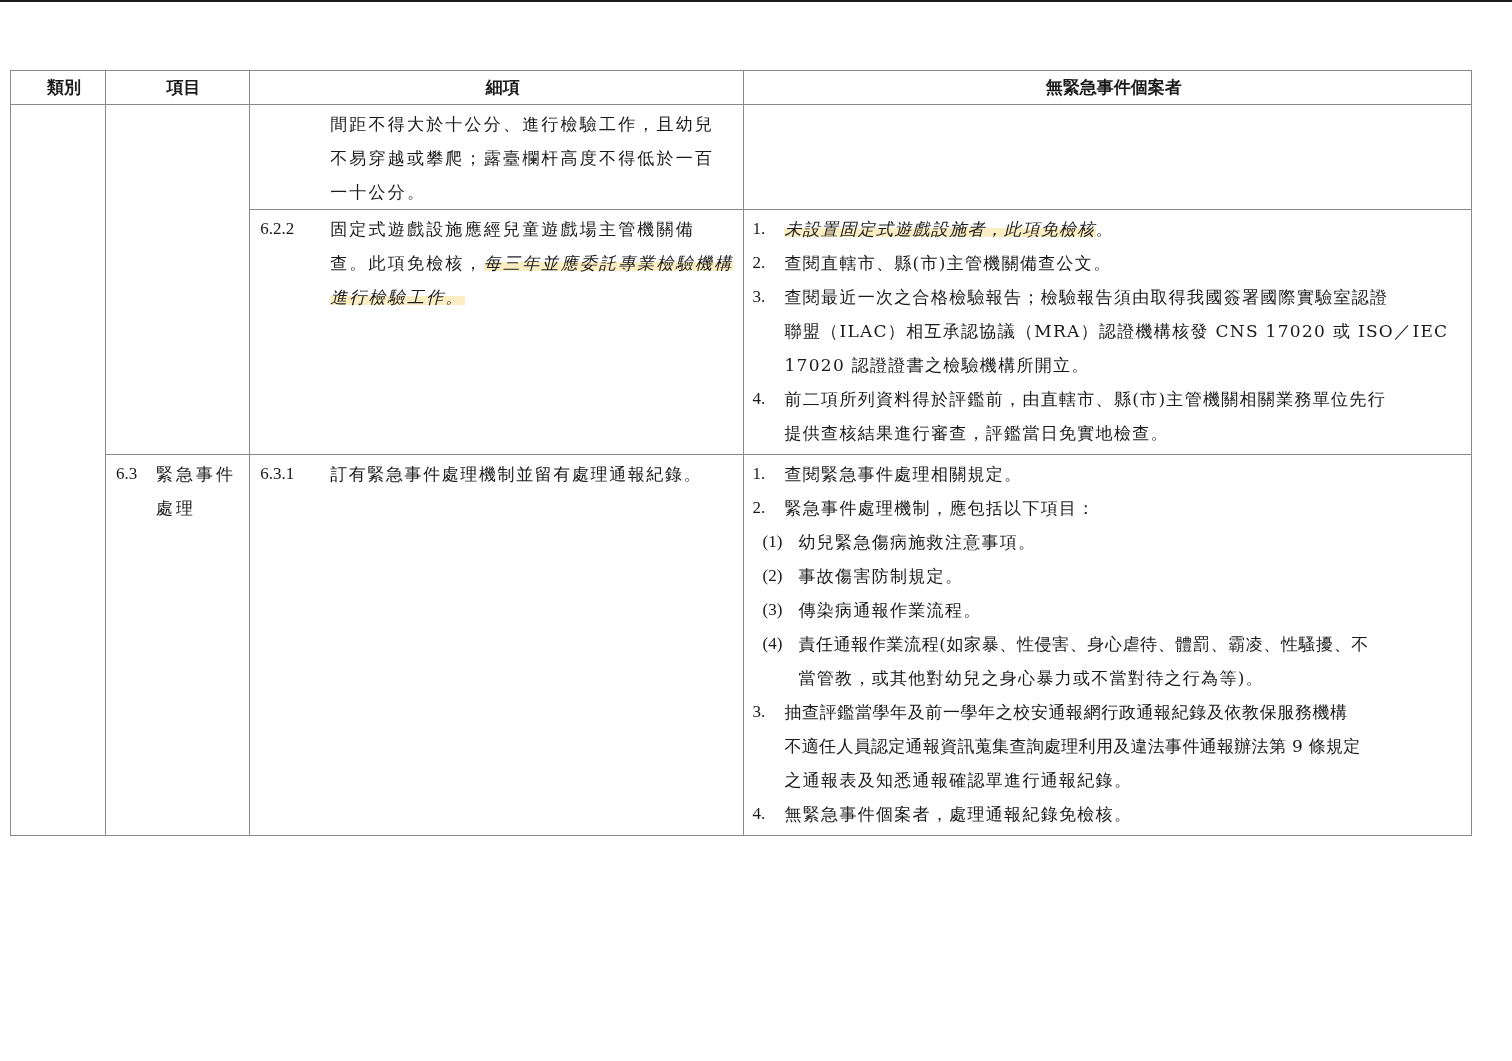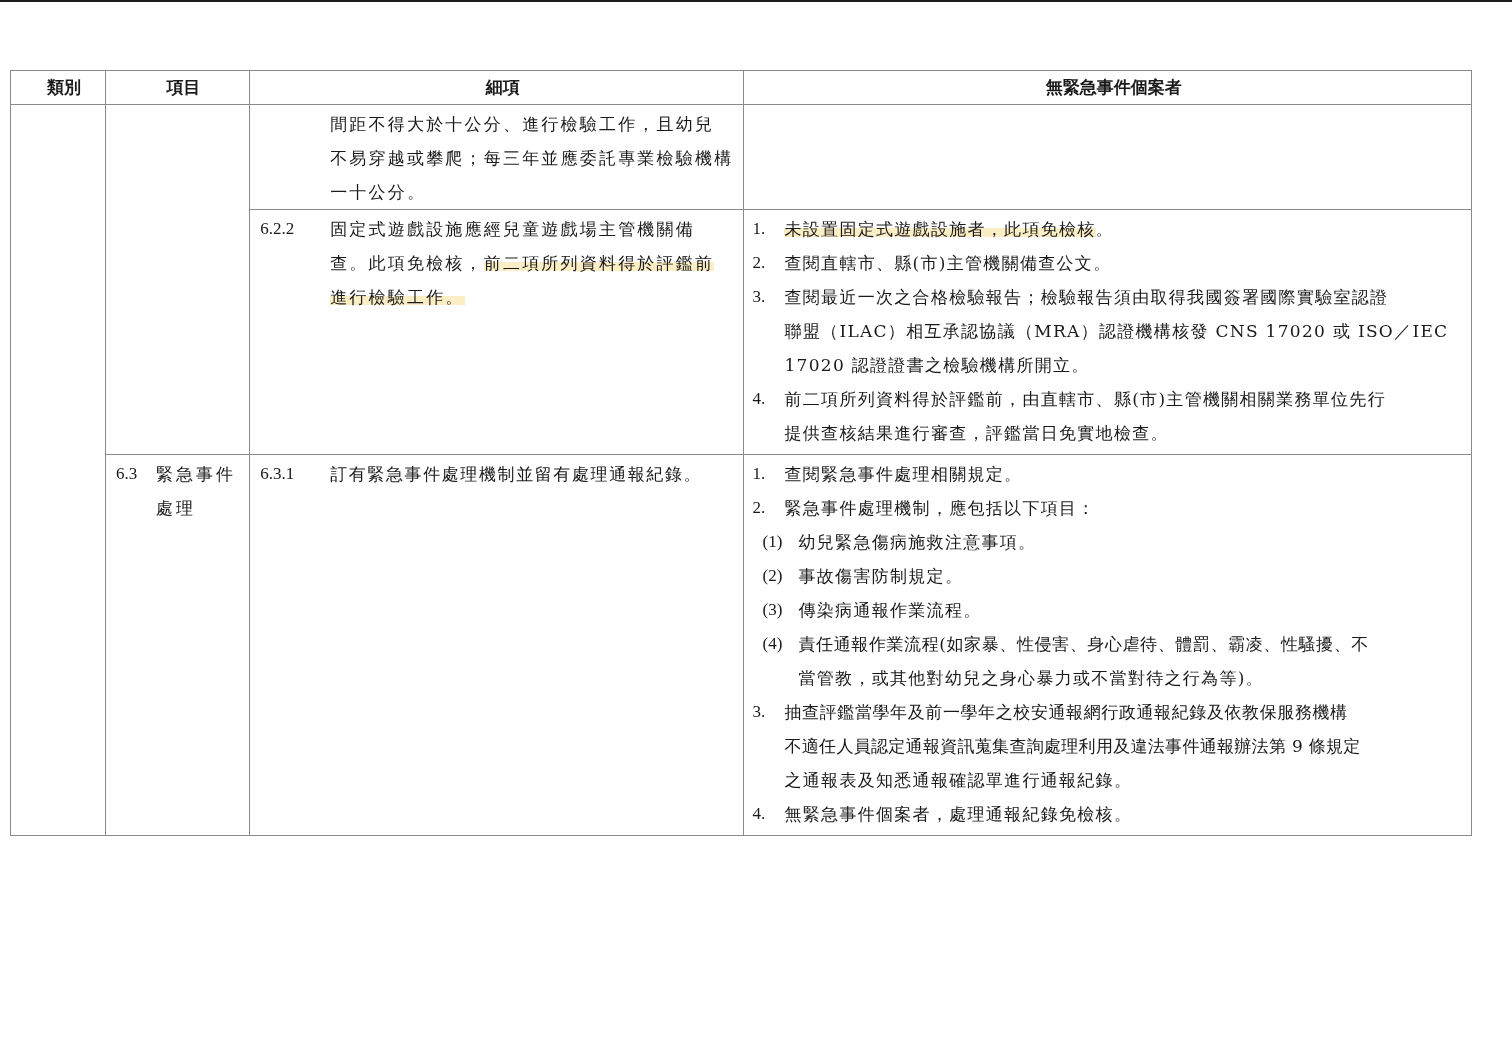--- a/index.html
+++ b/index.html
@@ -10,21 +10,21 @@
               table-layout: fixed; font-size: 17px; }
   table.doc td, table.doc th { border: 1.5px solid #8a8a8a; vertical-align: top; padding: 0; }
   table.doc th { height: 33px; font-weight: bold; font-size: 17px; text-align: center; vertical-align: middle;
                  font-family: "DejaVu Sans", "Liberation Sans", sans-serif; padding-left: 12px; }
   .c1 { width: 95px; } .c2 { width: 144px; } .c3 { width: 494px; } .c4 { width: 727px; }
   .line { line-height: 34px; white-space: nowrap; }
   .detail { display: flex; padding: 2px 0 0 10px; }
   .detail .num { width: 70px; flex: none; line-height: 34px; font-family: "Liberation Serif", serif; }
   .detail .txt { flex: 1; letter-spacing: 2.2px; }
   .cont { padding: 2px 8px 0 80px; letter-spacing: 2.2px; }
-  .hl { background: linear-gradient(to bottom, transparent 45%, #fbedc4 45%, #fbedc4 90%, transparent 90%); }
+  .hl { background: linear-gradient(to bottom, transparent 45%, #fbedc4 45%, #fbedc4 90%, transparent 90%); font-style: italic; }
   .eval { padding: 2px 6px 4px 8px; letter-spacing: 1.3px; }
   .eval .item { display: flex; }
   .eval .n { width: 32px; flex: none; font-family: "Liberation Serif", serif; letter-spacing: 0; }
   .eval .body { flex: 1; }
   .eval .sub { display: flex; padding-left: 10px; }
   .eval .sn { width: 36px; flex: none; font-family: "Liberation Serif", serif; letter-spacing: 0; }
   .item-cell { padding: 2px 6px 0 10px; display: flex; }
   .item-cell .num { width: 40px; flex: none; line-height: 34px; font-family: Liberation Serif, serif; }
   .item-cell .txt { flex: 1; letter-spacing: 3px; }
 </style>
@@ -49,34 +49,34 @@
     </tr>
   </thead>
   <tbody>
 
     <tr style="height:104px">
       <td rowspan="3"></td>
       <td rowspan="2"></td>
       <td>
         <div class="cont">
           <div class="line">間距不得大於十公分、進行檢驗工作，且幼兒</div>
-          <div class="line">不易穿越或攀爬；每三年並應委託專業檢驗機構</div>
+          <div class="line">不易穿越或攀爬；露臺欄杆高度不得低於一百</div>
           <div class="line">一十公分。</div>
         </div>
       </td>
       <td></td>
     </tr>
 
     <tr style="height:238px">
       <td>
         <div class="detail">
           <div class="num">6.2.2</div>
           <div class="txt">
             <div class="line"><span>固定式遊戲設施應經兒童遊戲場主管機關備</span></div>
-            <div class="line"><span>查。此項免檢核，</span><span class="hl">前二項所列資料得於評鑑前</span></div>
+            <div class="line"><span>查。此項免檢核，</span><span class="hl">每三年並應委託專業檢驗機構</span></div>
             <div class="line"><span class="hl">進行檢驗工作。</span></div>
           </div>
         </div>
       </td>
       <td>
         <div class="eval">
           <div class="item">
             <div class="n line">1.</div>
             <div class="body">
                 <div class="line"><span class="hl">未設置固定式遊戲設施者，此項免檢核</span><span>。</span></div>

